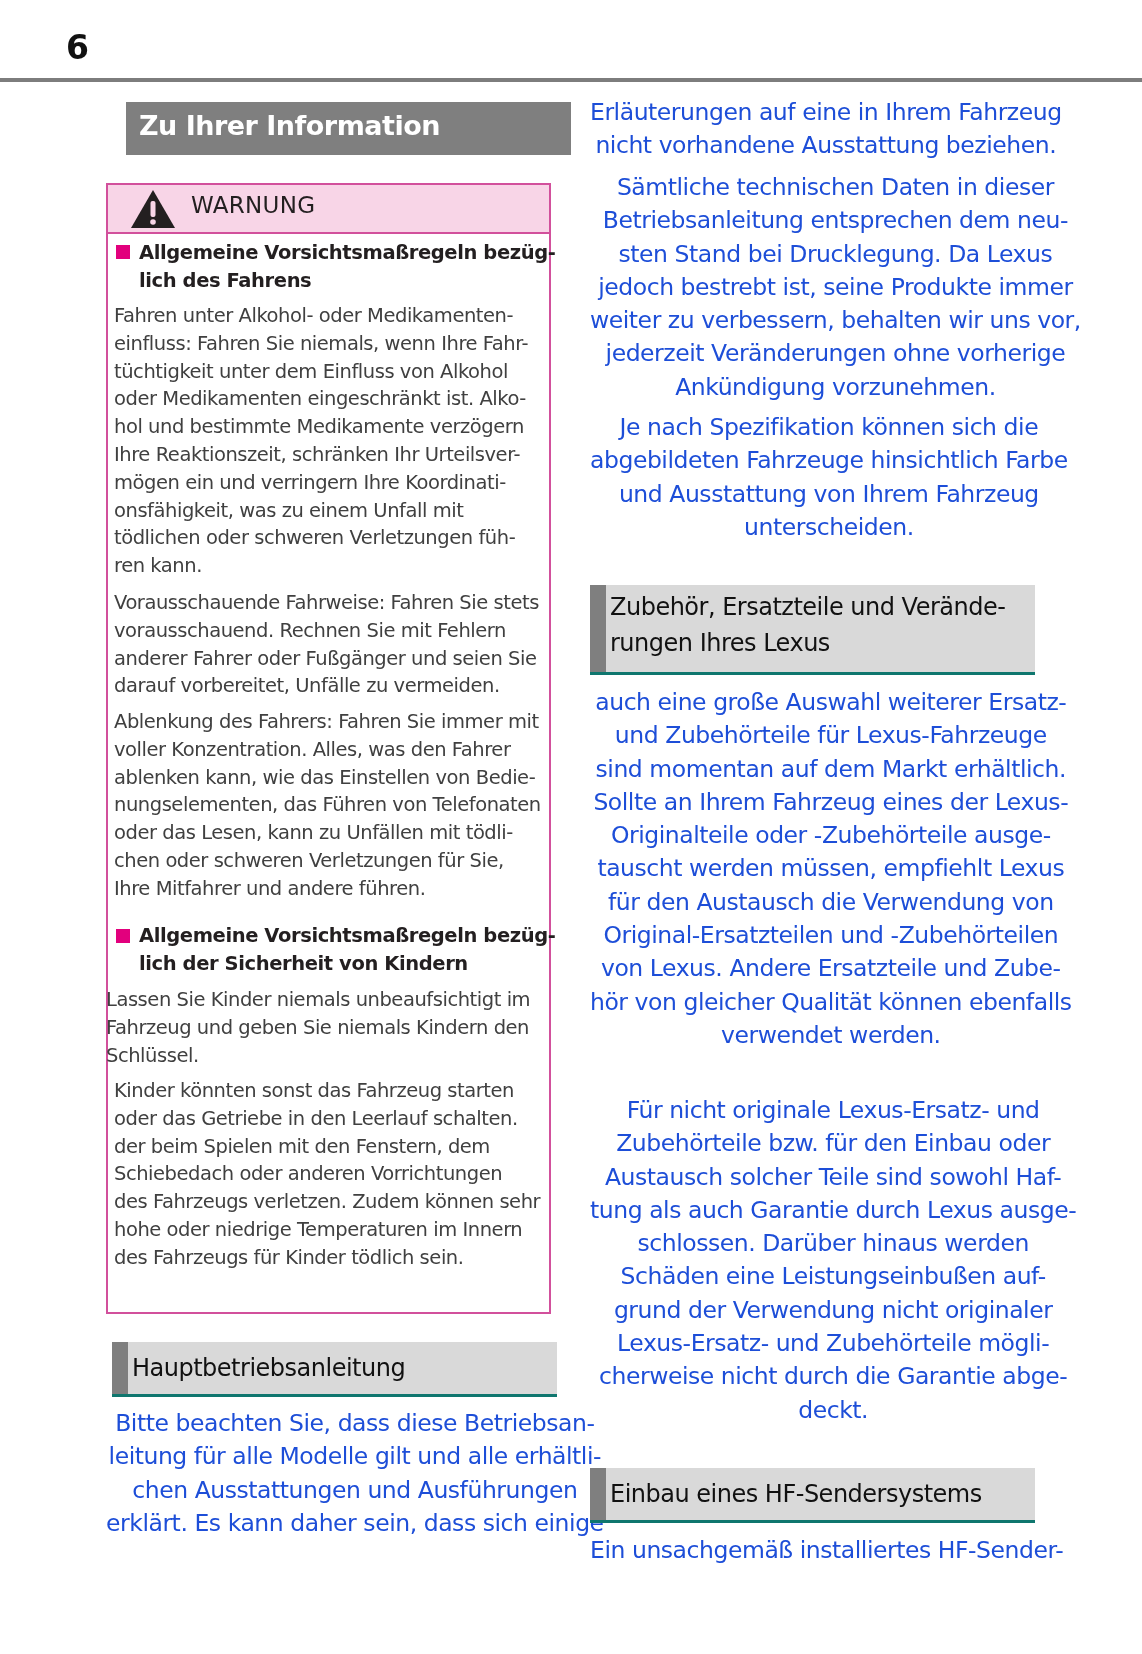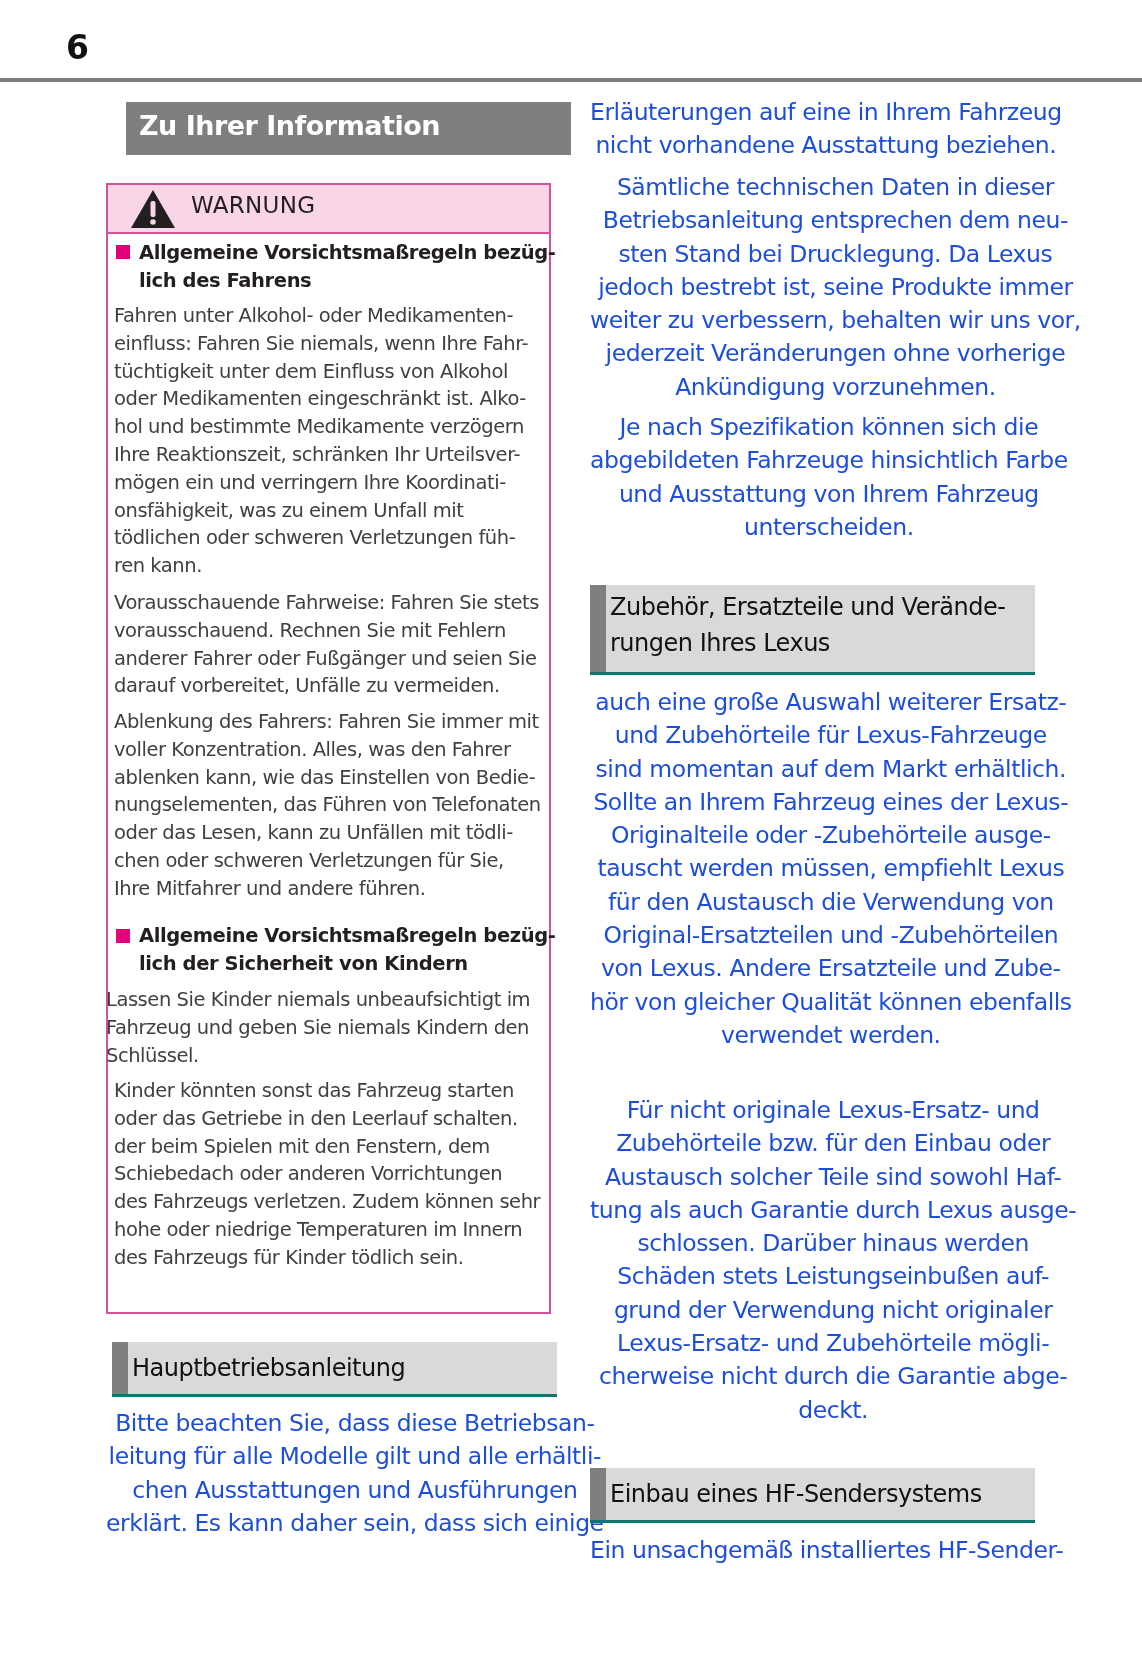--- a/index.html
+++ b/index.html
@@ -158,21 +158,21 @@
   <span class="line">hör von gleicher Qualität können ebenfalls</span>
   <span class="line">verwendet werden.</span>
 </div>
 
 <div class="abs btext" style="left:590px; top:1094px;">
   <span class="line">Für nicht originale Lexus-Ersatz- und</span>
   <span class="line">Zubehörteile bzw. für den Einbau oder</span>
   <span class="line">Austausch solcher Teile sind sowohl Haf-</span>
   <span class="line">tung als auch Garantie durch Lexus ausge-</span>
   <span class="line">schlossen. Darüber hinaus werden</span>
-  <span class="line">Schäden stets Leistungseinbußen auf-</span>
+  <span class="line">Schäden eine Leistungseinbußen auf-</span>
   <span class="line">grund der Verwendung nicht originaler</span>
   <span class="line">Lexus-Ersatz- und Zubehörteile mögli-</span>
   <span class="line">cherweise nicht durch die Garantie abge-</span>
   <span class="line">deckt.</span>
 </div>
 
 <div class="abs sec" style="left:590px; top:1468px; width:445px;">
   <div class="bar"></div>
   <div class="title" style="top:8px;">Einbau eines HF-Sendersystems</div>
 </div>

